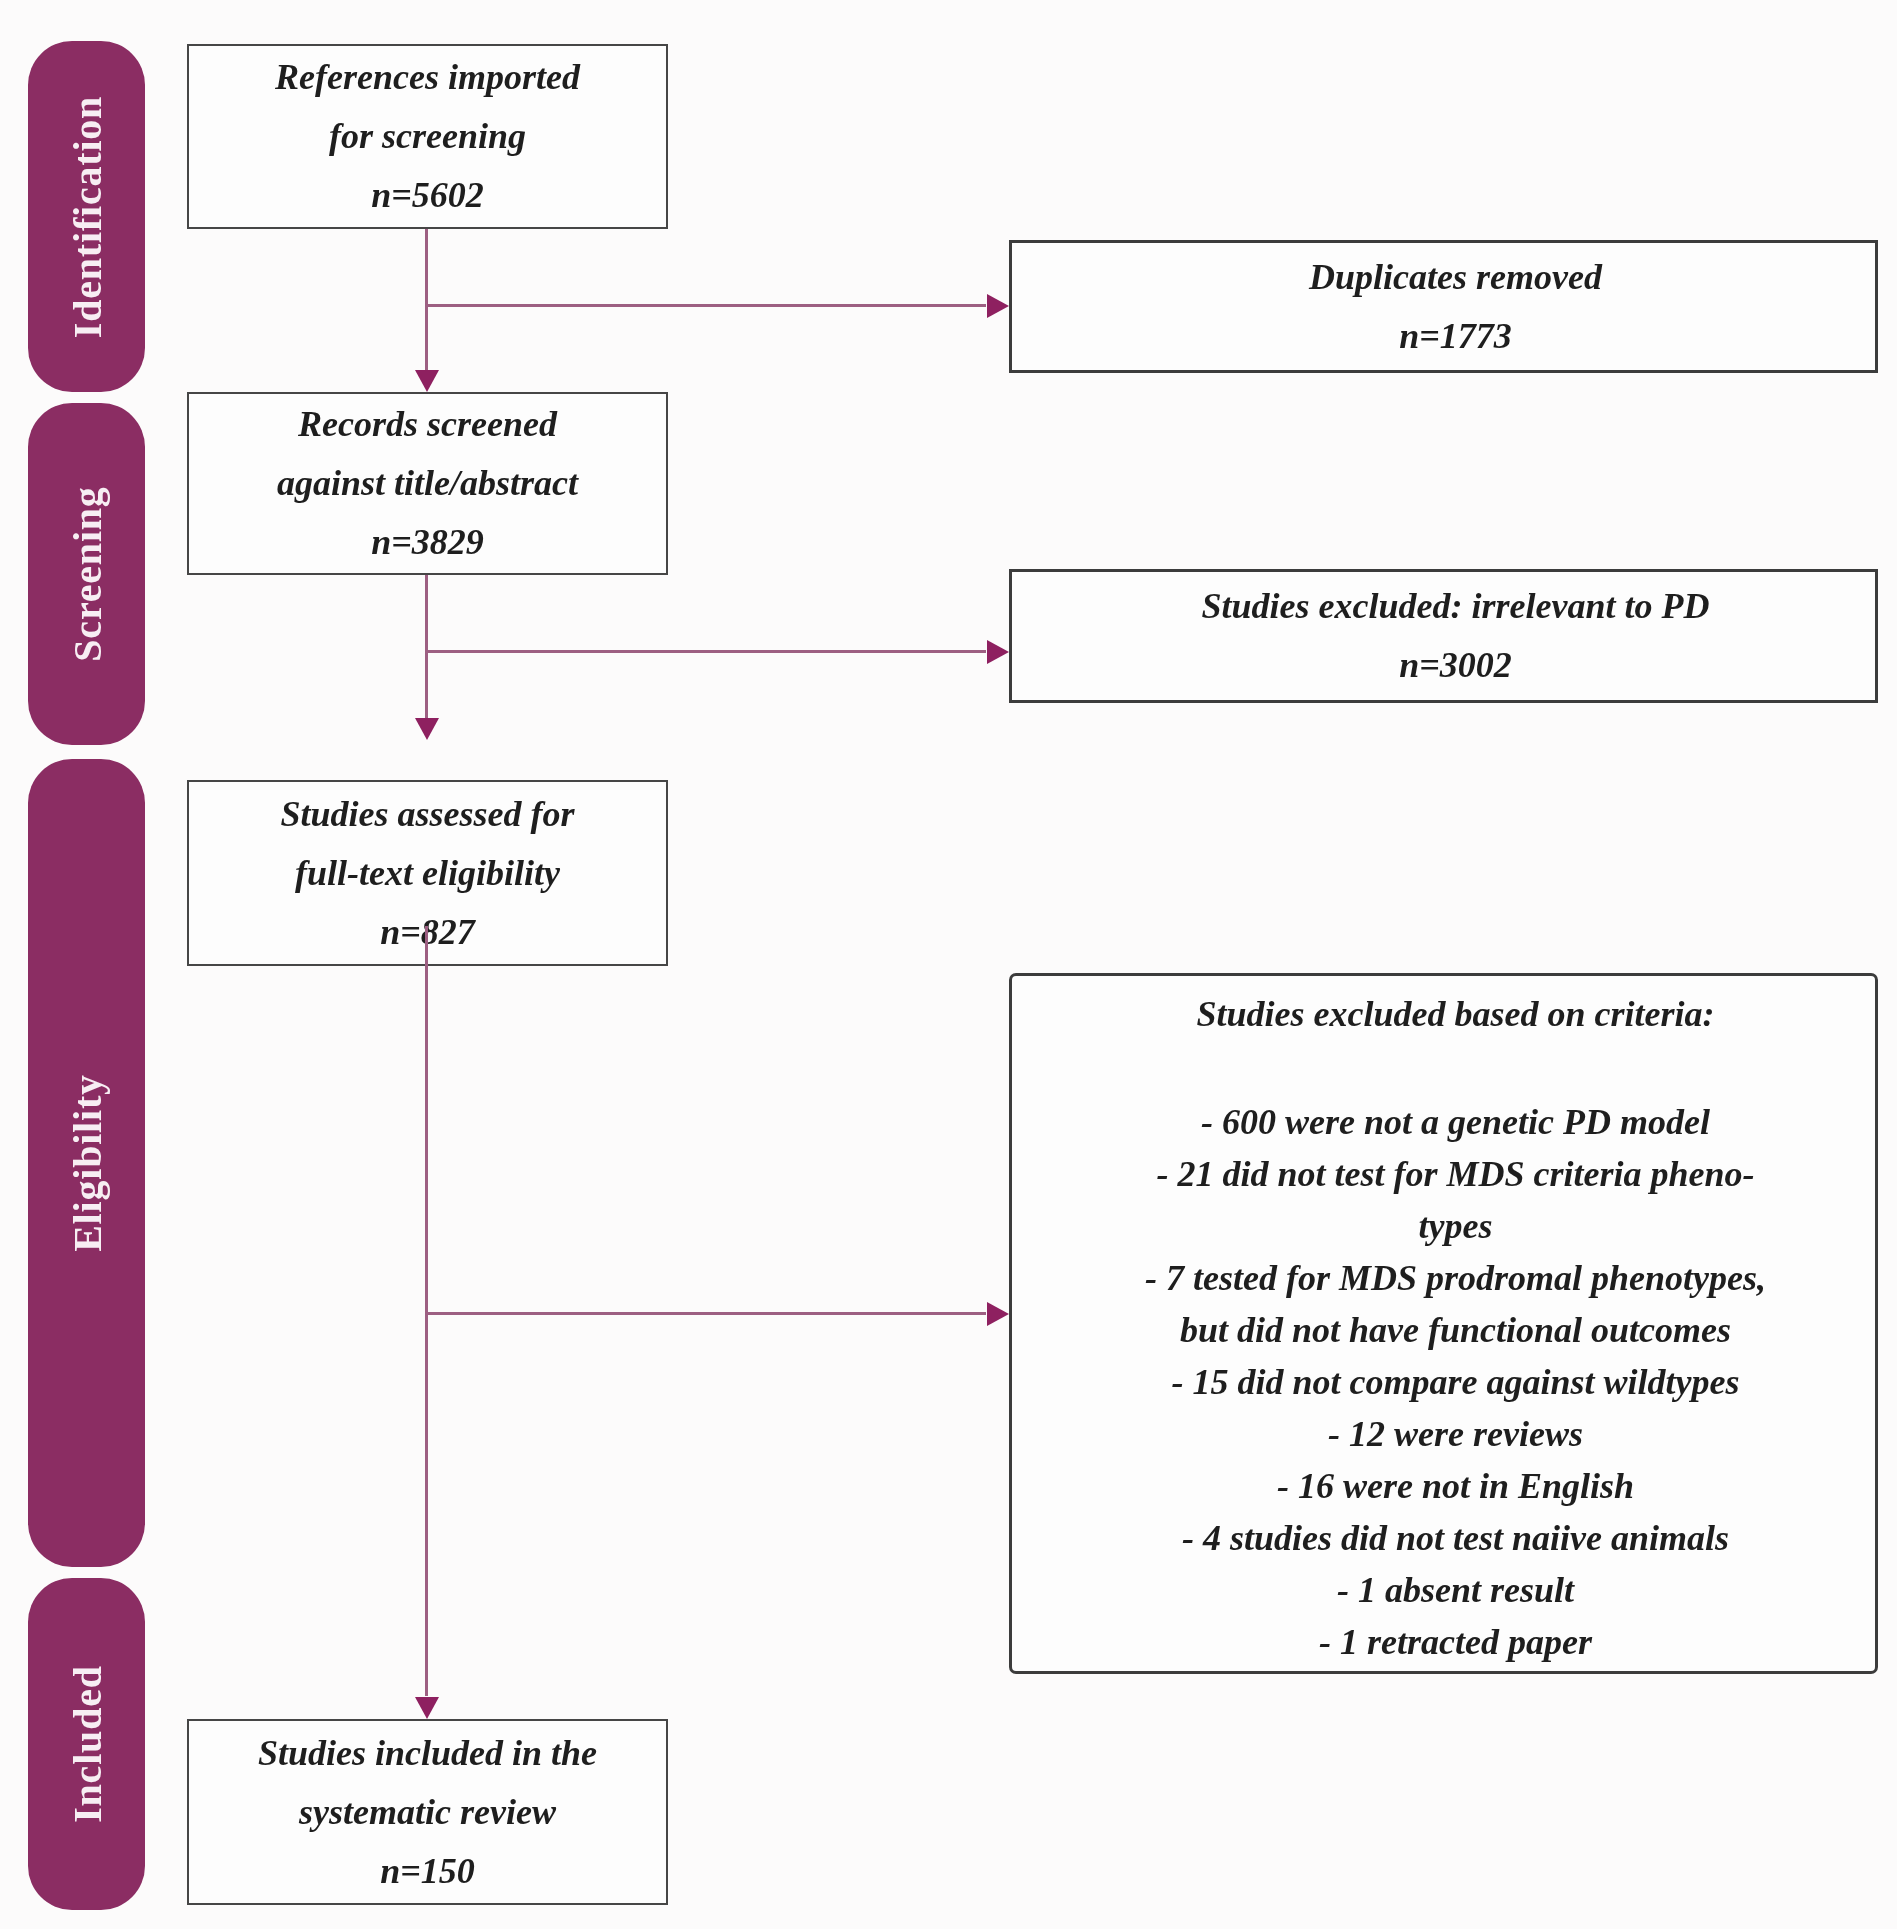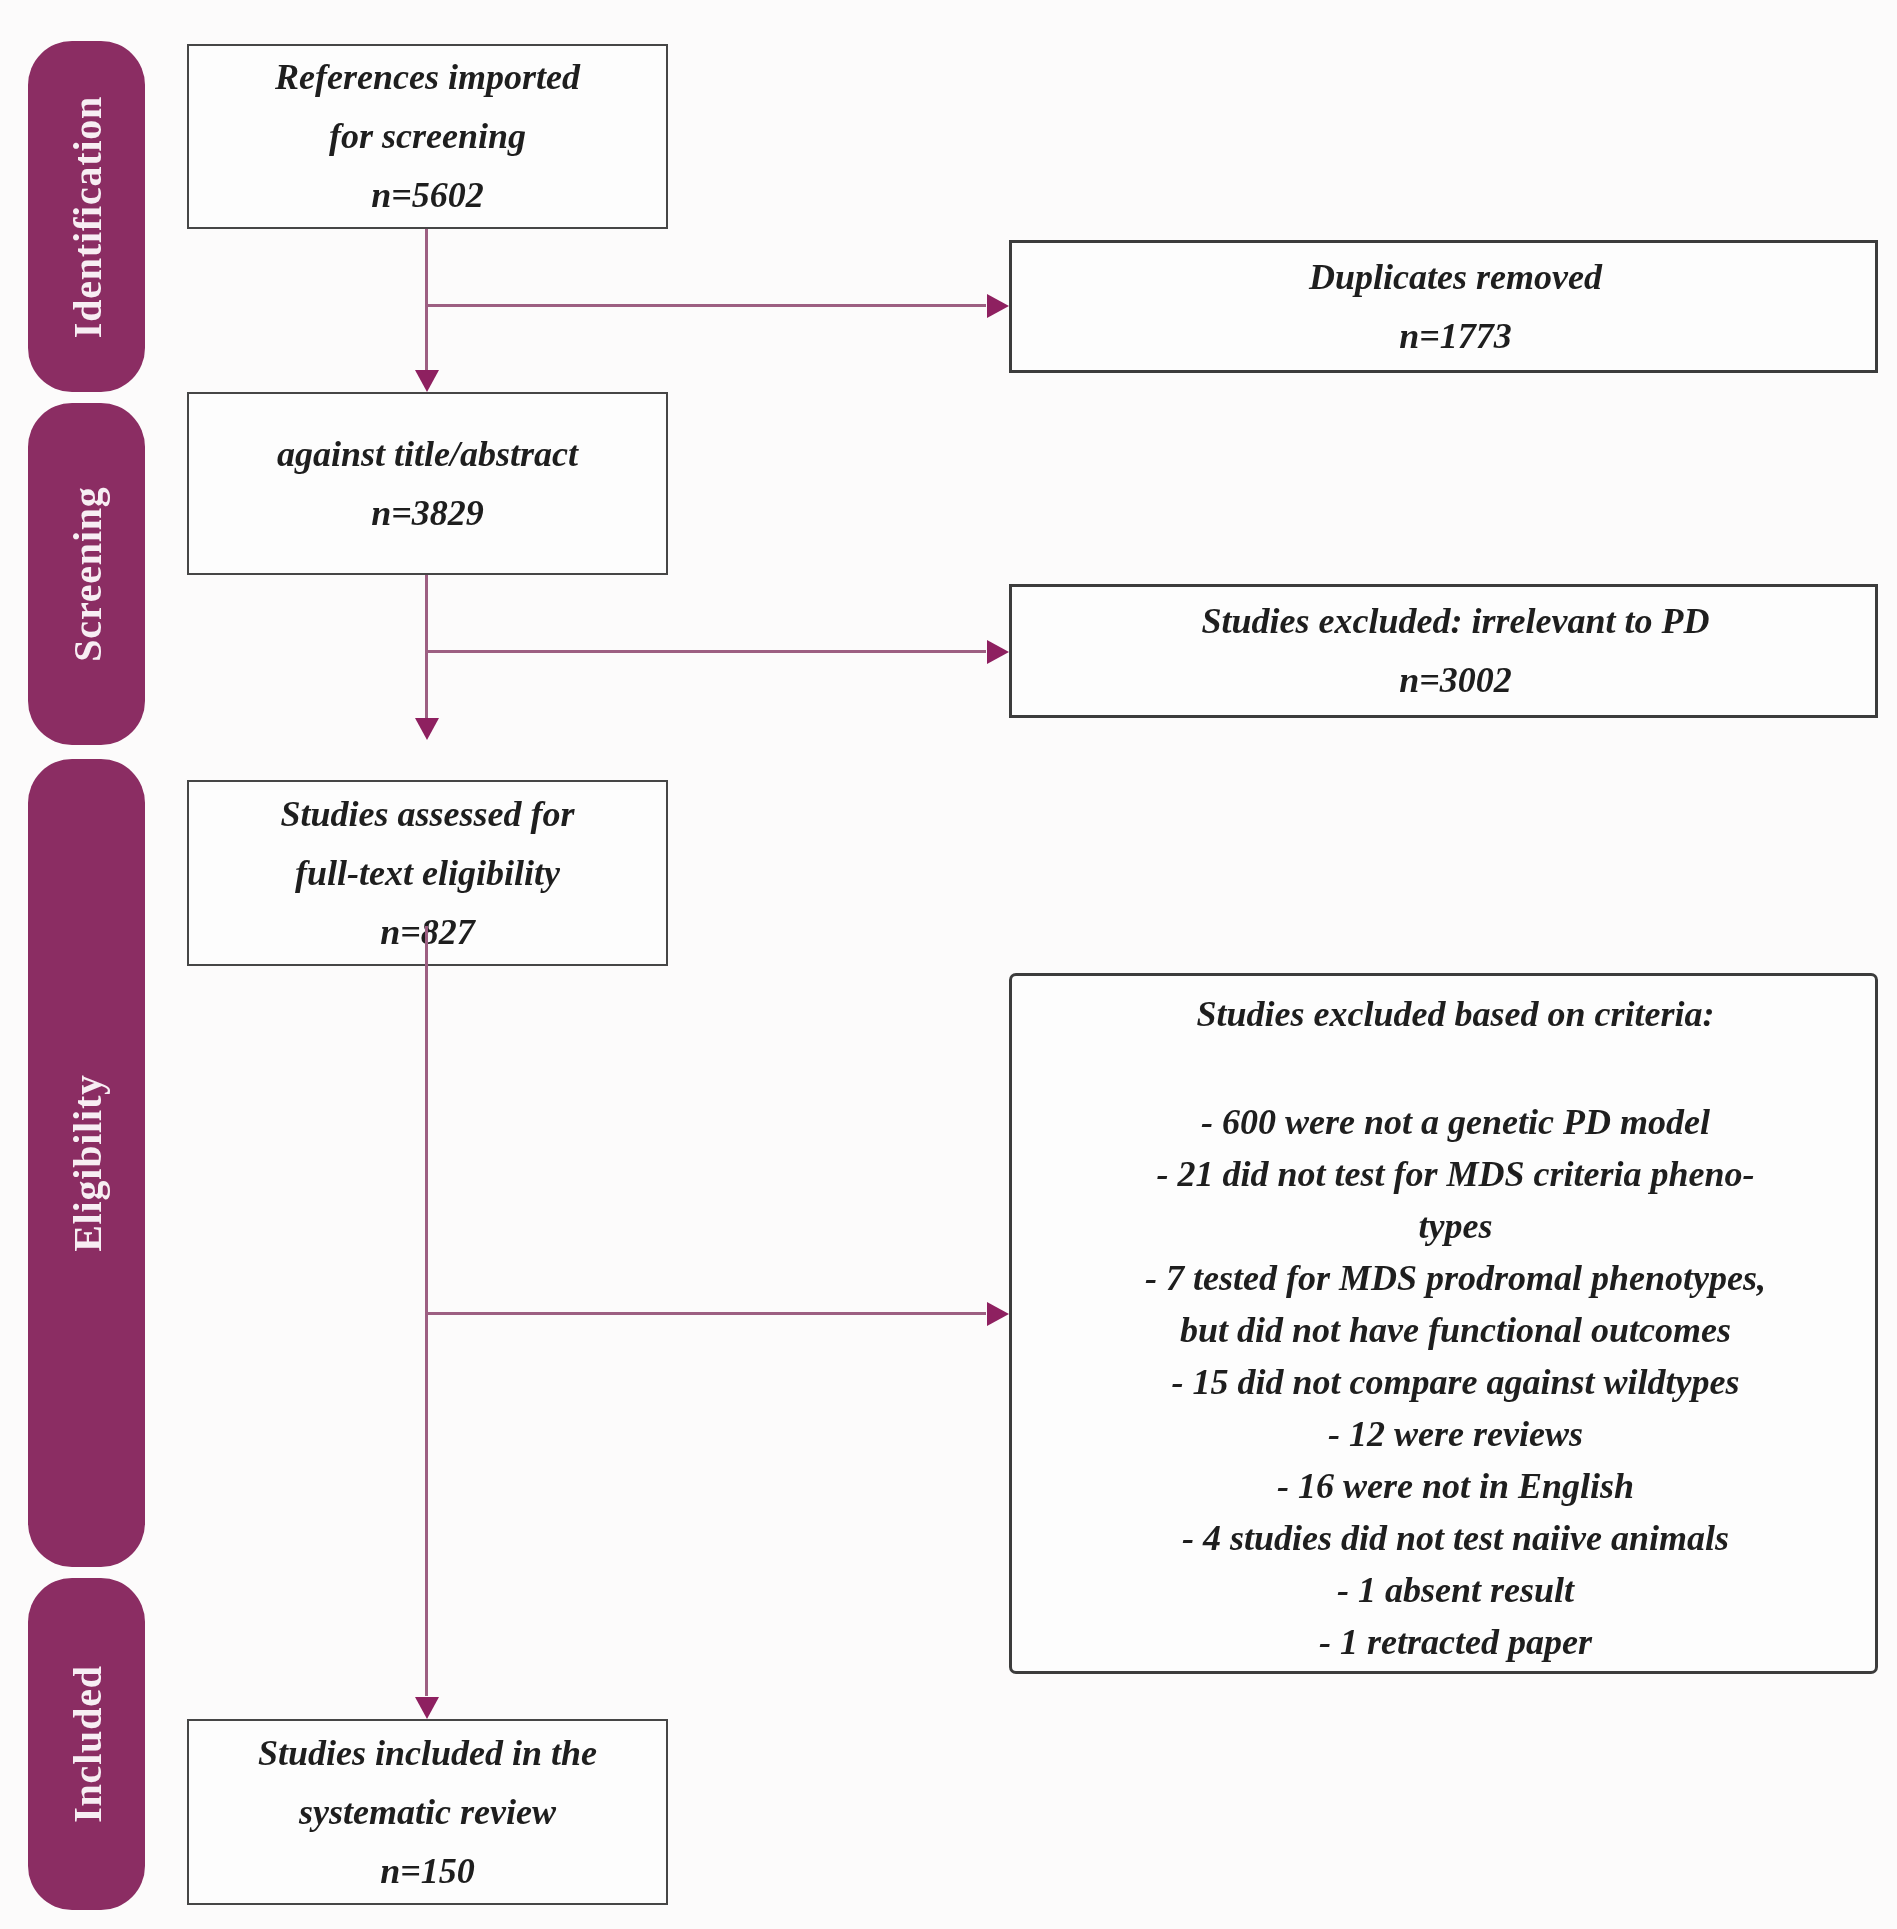--- a/index.html
+++ b/index.html
@@ -90,20 +90,21 @@
     <span class="rot">Included</span>
   </div>
 
   <div class="fbox main-col" style="top:44px;height:185px;">
     <div>References imported</div>
     <div>for screening</div>
     <div>n=5602</div>
   </div>
 
   <div class="fbox main-col" style="top:392px;height:183px;">
+    <div>Records screened</div>
     <div>against title/abstract</div>
     <div>n=3829</div>
   </div>
 
   <div class="fbox main-col" style="top:780px;height:186px;">
     <div>Studies assessed for</div>
     <div>full-text eligibility</div>
     <div>n=827</div>
   </div>
 
@@ -111,21 +112,21 @@
     <div>Studies included in the</div>
     <div>systematic review</div>
     <div>n=150</div>
   </div>
 
   <div class="fbox side side-col" style="top:240px;height:133px;">
     <div>Duplicates removed</div>
     <div>n=1773</div>
   </div>
 
-  <div class="fbox side side-col" style="top:584px;height:134px;">
+  <div class="fbox side side-col" style="top:569px;height:134px;">
     <div>Studies excluded: irrelevant to PD</div>
     <div>n=3002</div>
   </div>
 
   <div class="fbox side side-col crit" style="top:973px;height:701px;">
     <div>Studies excluded based on criteria:</div>
     <div class="spacer"></div>
     <div>- 600 were not a genetic PD model</div>
     <div>- 21 did not test for MDS criteria pheno-</div>
     <div>types</div>

